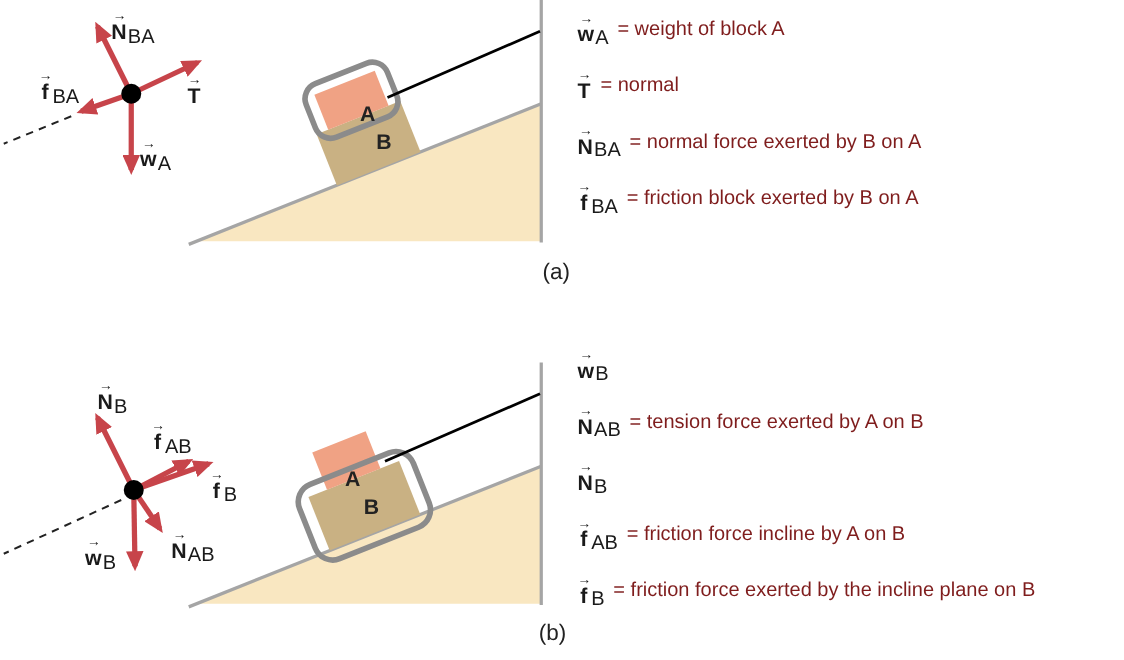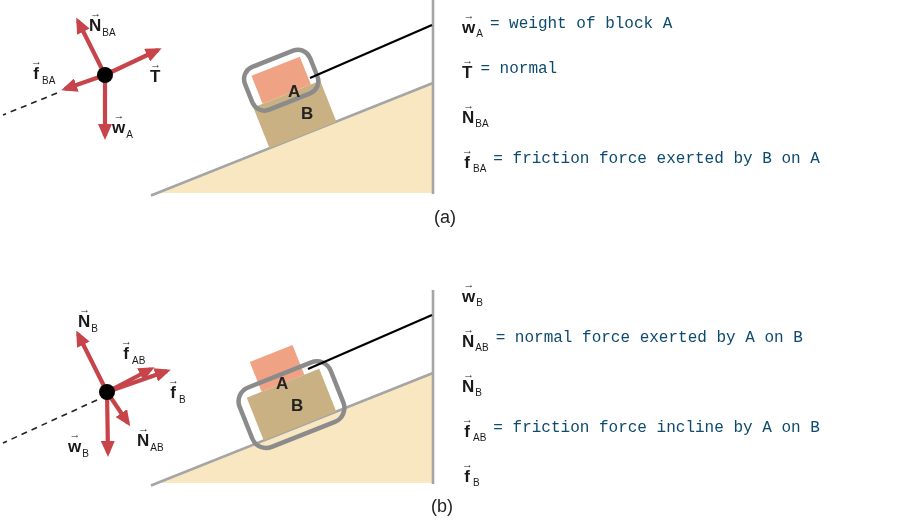--- a/index.html
+++ b/index.html
@@ -6,28 +6,28 @@
   .canvas{
     position:relative;width:899px;height:528px;background:#ffffff;overflow:hidden;
     font-family:"Liberation Sans", sans-serif;color:#1a1a1a;
   }
   .scene-svg{position:absolute;left:0;top:0;z-index:1;}
   .flabel{position:absolute;z-index:2;}
   .vsym{display:inline-flex;align-items:flex-end;line-height:1;}
   .vec{display:inline-flex;flex-direction:column;align-items:center;}
   .varrow{font-size:11px;height:7px;line-height:7px;font-weight:bold;letter-spacing:-1px;}
   .vletter{font-size:17px;font-weight:bold;line-height:1.05;}
-  .vsub{font-size:10px;line-height:1;transform:translateY(3px);margin-left:1px;}
+  .vsub{font-size:16px;line-height:1;transform:translateY(3px);margin-left:1px;}
   .blk{position:absolute;z-index:2;font-size:17px;font-weight:bold;color:#222;}
   .caption{position:absolute;z-index:2;font-size:18px;color:#222;}
   .legend{position:absolute;left:462px;z-index:2;display:flex;flex-direction:column;gap:19px;}
   .legend-a{top:11px;}
   .legend-b{top:280px;}
   .legend-row{display:flex;align-items:center;height:26px;white-space:nowrap;gap:7px;}
-  .legend-desc{font-size:16px;color:#0c4a6e;font-family:Liberation Mono, monospace;}
+  .legend-desc{font-size:16px;color:#7f1d1d;}
 </style>
 </head>
 <body>
 
 <div class="canvas">
 
   <svg class="scene-svg" width="899" height="528" viewBox="0 0 899 528">
     <defs>
       <marker id="ah" markerUnits="userSpaceOnUse" markerWidth="16" markerHeight="14" viewBox="0 0 16 14" refX="12" refY="7" orient="auto">
         <path d="M0,0 L16,7 L0,14 Z" fill="#c7444a"></path>
@@ -183,30 +183,31 @@
       <span class="legend-desc">= normal</span>
     </div>
     <div class="legend-row">
       <span class="vsym">
         <span class="vec">
             <span class="varrow">→</span>
             <span class="vletter">N</span>
           </span>
           <span class="vsub">BA</span>
       </span>
+      <span class="legend-desc">= normal force exerted by B on A</span>
     </div>
     <div class="legend-row">
       <span class="vsym">
         <span class="vec">
             <span class="varrow">→</span>
             <span class="vletter">f</span>
           </span>
           <span class="vsub">BA</span>
       </span>
-      <span class="legend-desc">= friction force exerted by B on A</span>
+      <span class="legend-desc">= friction block exerted by B on A</span>
     </div>
   </div>
 
   <div class="legend legend-b">
     <div class="legend-row">
       <span class="vsym">
         <span class="vec">
             <span class="varrow">→</span>
             <span class="vletter">w</span>
           </span>
@@ -214,21 +215,21 @@
       </span>
     </div>
     <div class="legend-row">
       <span class="vsym">
         <span class="vec">
             <span class="varrow">→</span>
             <span class="vletter">N</span>
           </span>
           <span class="vsub">AB</span>
       </span>
-      <span class="legend-desc">= normal force exerted by A on B</span>
+      <span class="legend-desc">= tension force exerted by A on B</span>
     </div>
     <div class="legend-row">
       <span class="vsym">
         <span class="vec">
             <span class="varrow">→</span>
             <span class="vletter">N</span>
           </span>
           <span class="vsub">B</span>
       </span>
     </div>
@@ -243,16 +244,17 @@
       <span class="legend-desc">= friction force incline by A on B</span>
     </div>
     <div class="legend-row">
       <span class="vsym">
         <span class="vec">
             <span class="varrow">→</span>
             <span class="vletter">f</span>
           </span>
           <span class="vsub">B</span>
       </span>
+      <span class="legend-desc">= friction force exerted by the incline plane on B</span>
     </div>
   </div>
 
 </div>
 
 </body></html>

